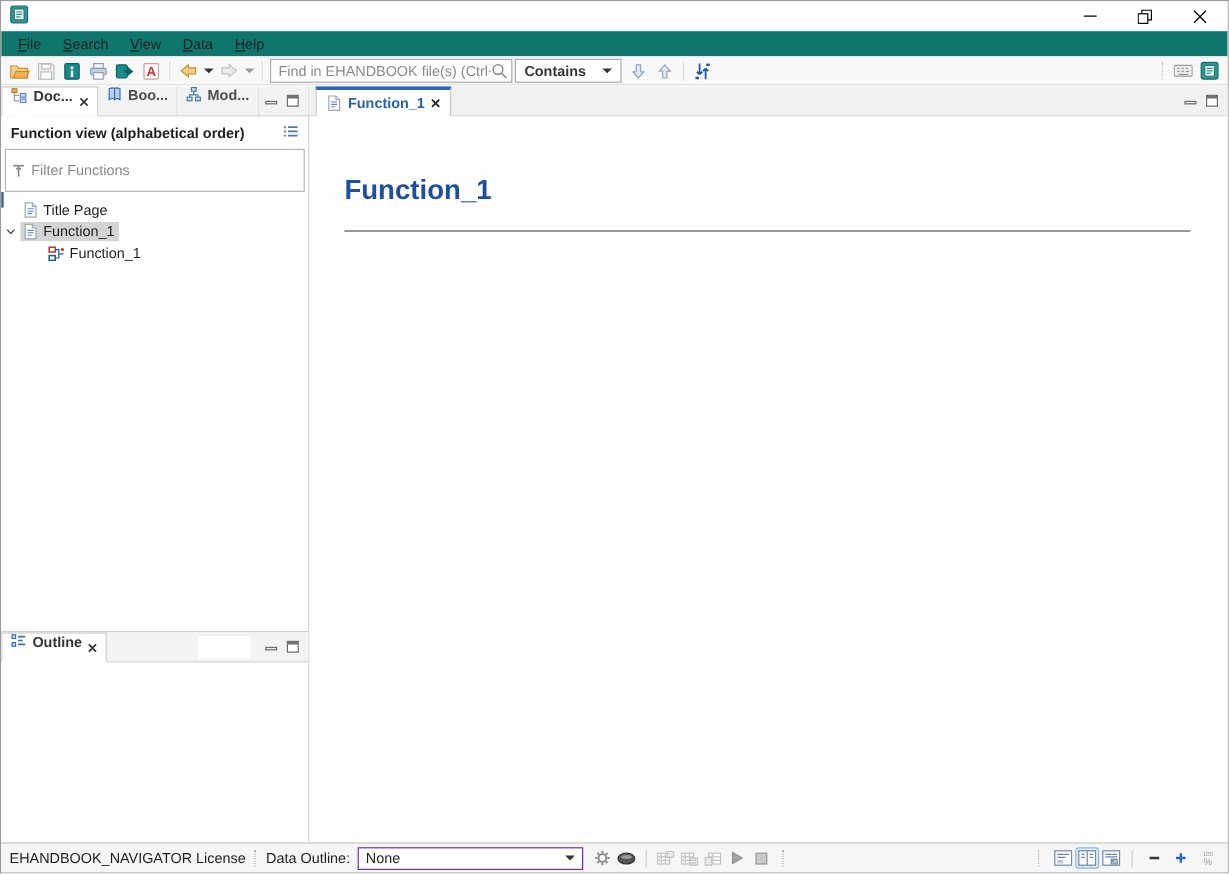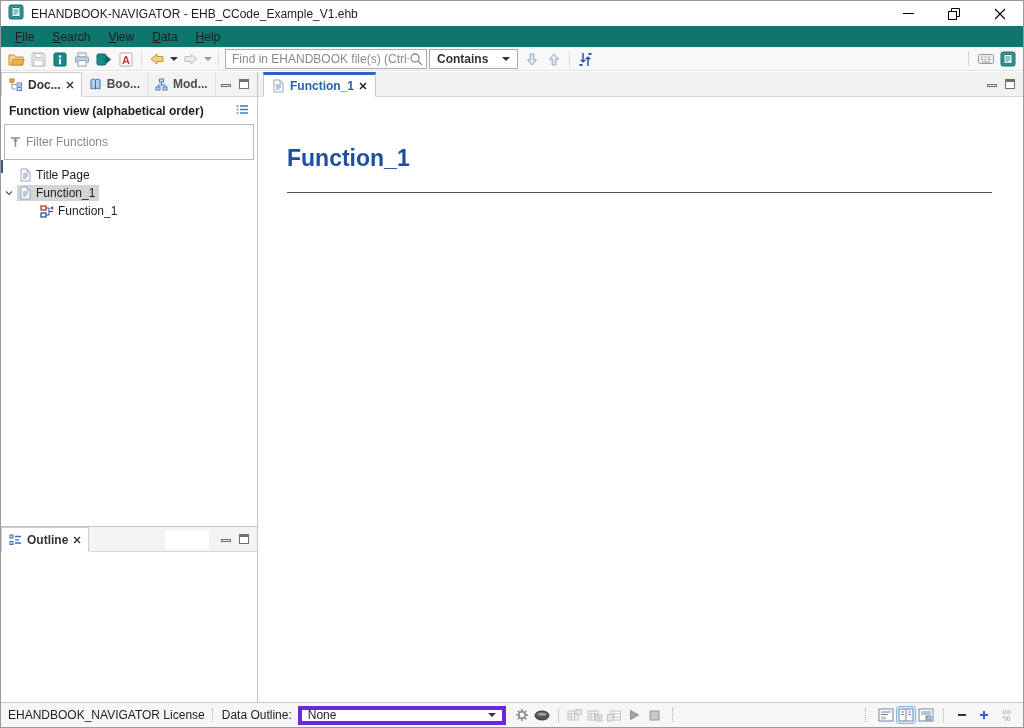--- a/index.html
+++ b/index.html
@@ -34,21 +34,21 @@
 
   
   .main { position:absolute; top:71px; bottom:25px; left:0; right:0; display:flex; }
   .left-col { width:257px; border-right:1px solid #c3c3c3; display:flex; flex-direction:column; background:#fff; }
   .doc-view { height:455px; display:flex; flex-direction:column; border-bottom:1px solid #c3c3c3; }
   .outline-view { flex:1; display:flex; flex-direction:column; }
   .editor-col { flex:1; display:flex; flex-direction:column; background:#fff; }
 
   
   .tabrow { height:25px; background:#f3f3f3; display:flex; align-items:stretch; border-bottom:1px solid #d8d8d8; position:relative; }
-  .vtab { display:flex; align-items:center; gap:5px; padding:0 7px; font-weight:bold; color:#4d4d4d; border-right:1px solid #e2e2e2; }
+  .vtab { display:flex; gap:5px; padding:0 7px; font-weight:bold; color:#4d4d4d; border-right:1px solid #e2e2e2; }
   .vtab.active { background:#fff; border:1px solid #ccc; border-bottom:1px solid #fff; color:#333; margin-bottom:-1px; }
   .tab-close { display:flex; align-items:center; }
   .minmax { margin-left:auto; display:flex; gap:8px; align-items:center; padding-right:8px; }
   .ico-min { width:10px; height:3px; border:1px solid #6f6f6f; background:#e9e9e9; margin-top:2px; }
   .ico-max { width:10px; height:10px; border:1px solid #6f6f6f; border-top:3px solid #6f6f6f; background:#fff; }
   .accent-sliver { position:absolute; left:0; top:88px; width:2px; height:13px; background:#2c5d8f; z-index:5; }
 
   
   .fv-header { display:flex; align-items:center; padding:7px 8px 4px 8px; font-weight:bold; }
   .fv-header .hdr-icon { margin-left:auto; }
@@ -73,41 +73,40 @@
   .editor-content { flex:1; background:#fff; }
   .editor-content h1 { margin:48px 0 0 29px; font-size:23px; font-weight:bold; color:#1d4fa0; font-family:"Liberation Sans",sans-serif; }
   .editor-content .rule { margin:20px 0 0 29px; width:705px; border:none; border-top:1px solid #555; }
 
   
   .statusbar { position:absolute; left:0; right:0; bottom:0; height:25px; background:#f6f6f6; border-top:1px solid #c9c9c9;
                display:flex; align-items:center; padding:0 7px; }
   .sb-text { white-space:nowrap; }
   .sb-sep { width:3px; height:14px; border-left:1px dotted #b0b0b0; margin:0 7px; }
   .sb-vline { width:1px; height:15px; background:#cfcfcf; margin:0 6px; }
-  .ds-select { width:208px; height:19px; border:4px solid #6d28d9; background:#fff; display:flex; align-items:center; padding:0 6px; margin-left:6px;gap:36px; }
+  .ds-select { width:188px; height:19px; border:1px solid #6d28d9; background:#fff; display:flex; align-items:center; padding:0 6px; margin-left:6px;gap:36px; }
   .ds-select .caret-down { margin-left:auto; }
   .sbtn { width:20px; height:20px; display:flex; align-items:center; justify-content:center; flex:0 0 auto; }
   .sb-right { margin-left:auto; display:flex; align-items:center; gap:2px; }
   .persp { padding:1px; border-radius:2px; display:flex; }
   .persp.selected { background:#d9ecfb; outline:1px solid #86b8e6; }
 </style>
 </head>
 <body>
 
 <div class="window">
 
   <div class="titlebar">
     <span>
       <svg width="16" height="16" viewBox="0 0 16 16">
           <rect x="1" y="1" width="14" height="14" rx="2" fill="#2e9494" stroke="#1e6f6f"></rect>
           <rect x="4" y="3.5" width="8" height="9" rx="1" fill="#eaf6f4" stroke="#1e6f6f" stroke-width="0.8"></rect>
           <path d="M5.5 6h5M5.5 8h5M5.5 10h3.5" stroke="#2e9494" stroke-width="1"></path>
         </svg>
     </span>
-    <span class="title">EHANDBOOK-NAVIGATOR - EHB_CCode_Example_V1.ehb</span>
     <div class="win-controls">
       <div class="win-btn">
         <svg width="11" height="11" viewBox="0 0 11 11">
             <path d="M0 5.5h11" stroke="#000" stroke-width="1"></path>
           </svg>
       </div>
       <div class="win-btn">
         <svg width="12" height="12" viewBox="0 0 12 12">
             <rect x="0.5" y="3.5" width="8" height="8" fill="none" stroke="#000"></rect>
             <path d="M3.5 3.5v-3h8v8h-3" fill="none" stroke="#000"></path>

